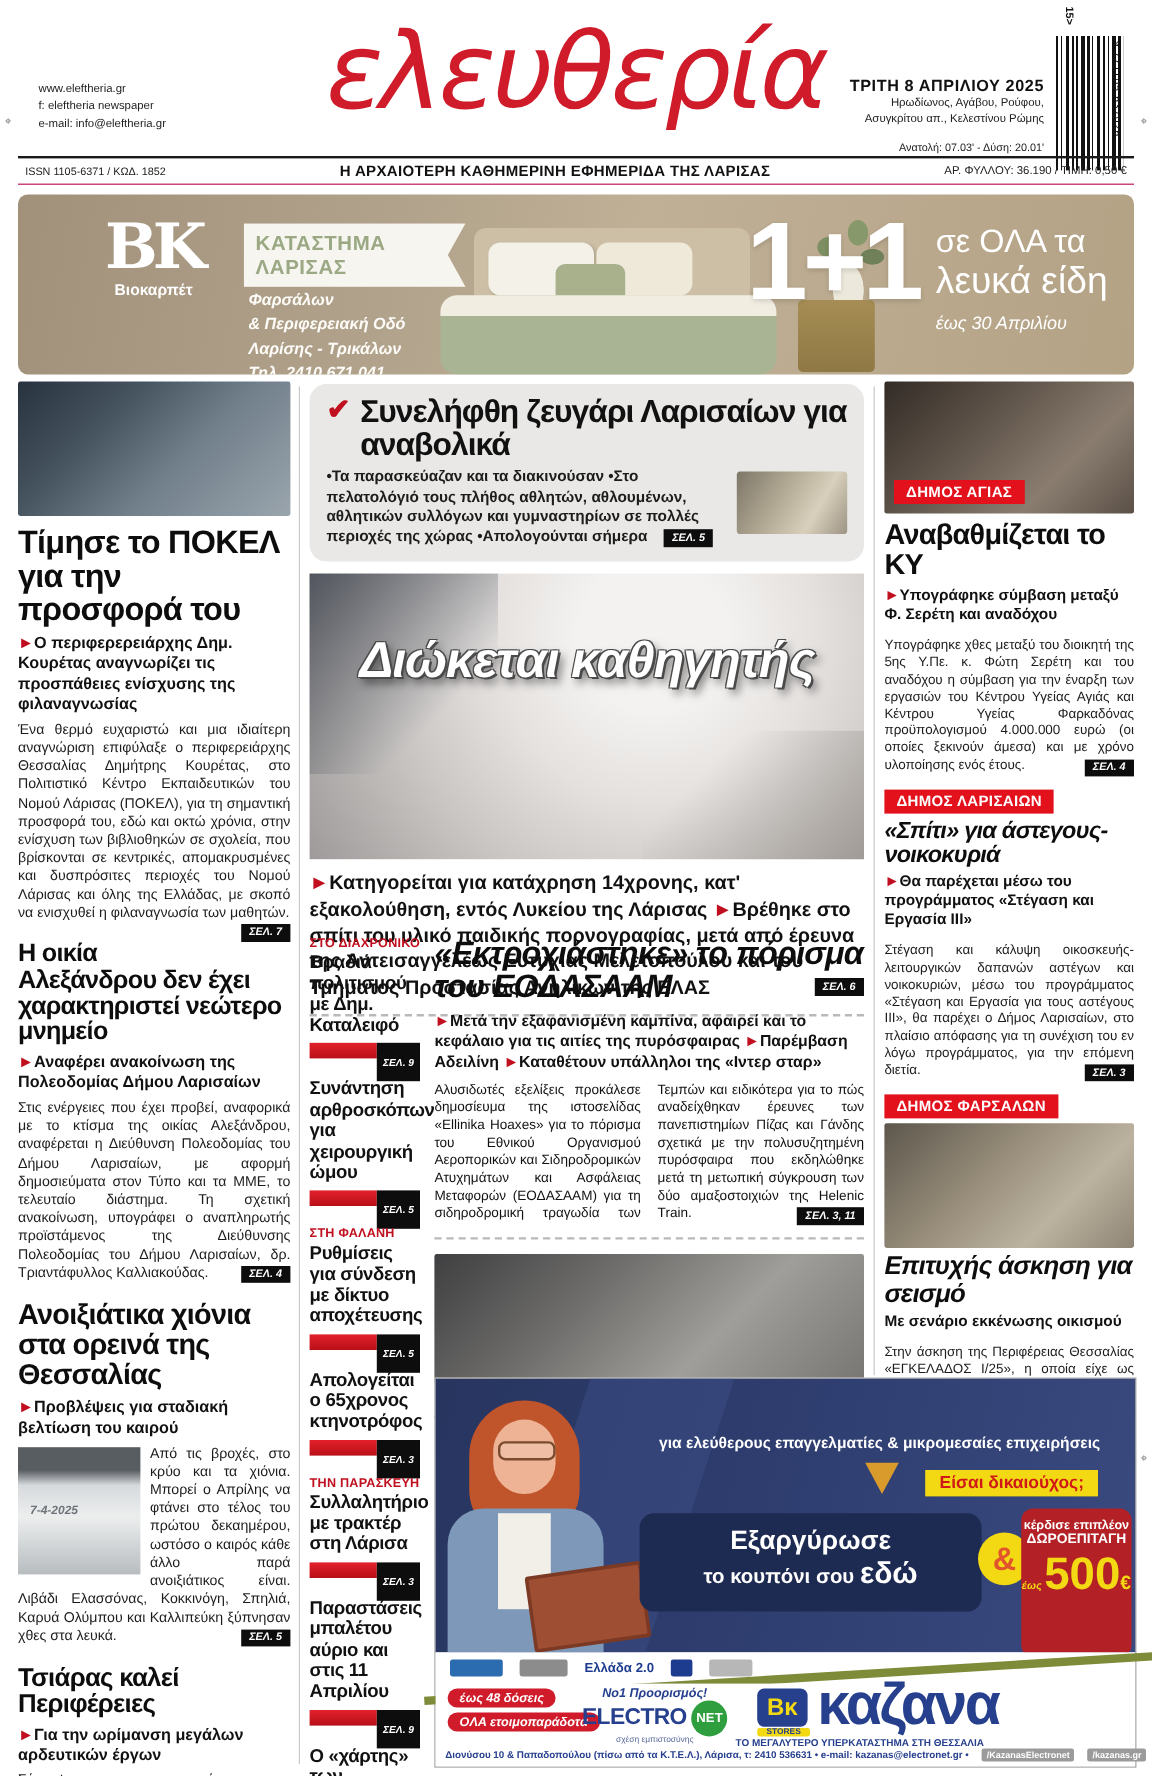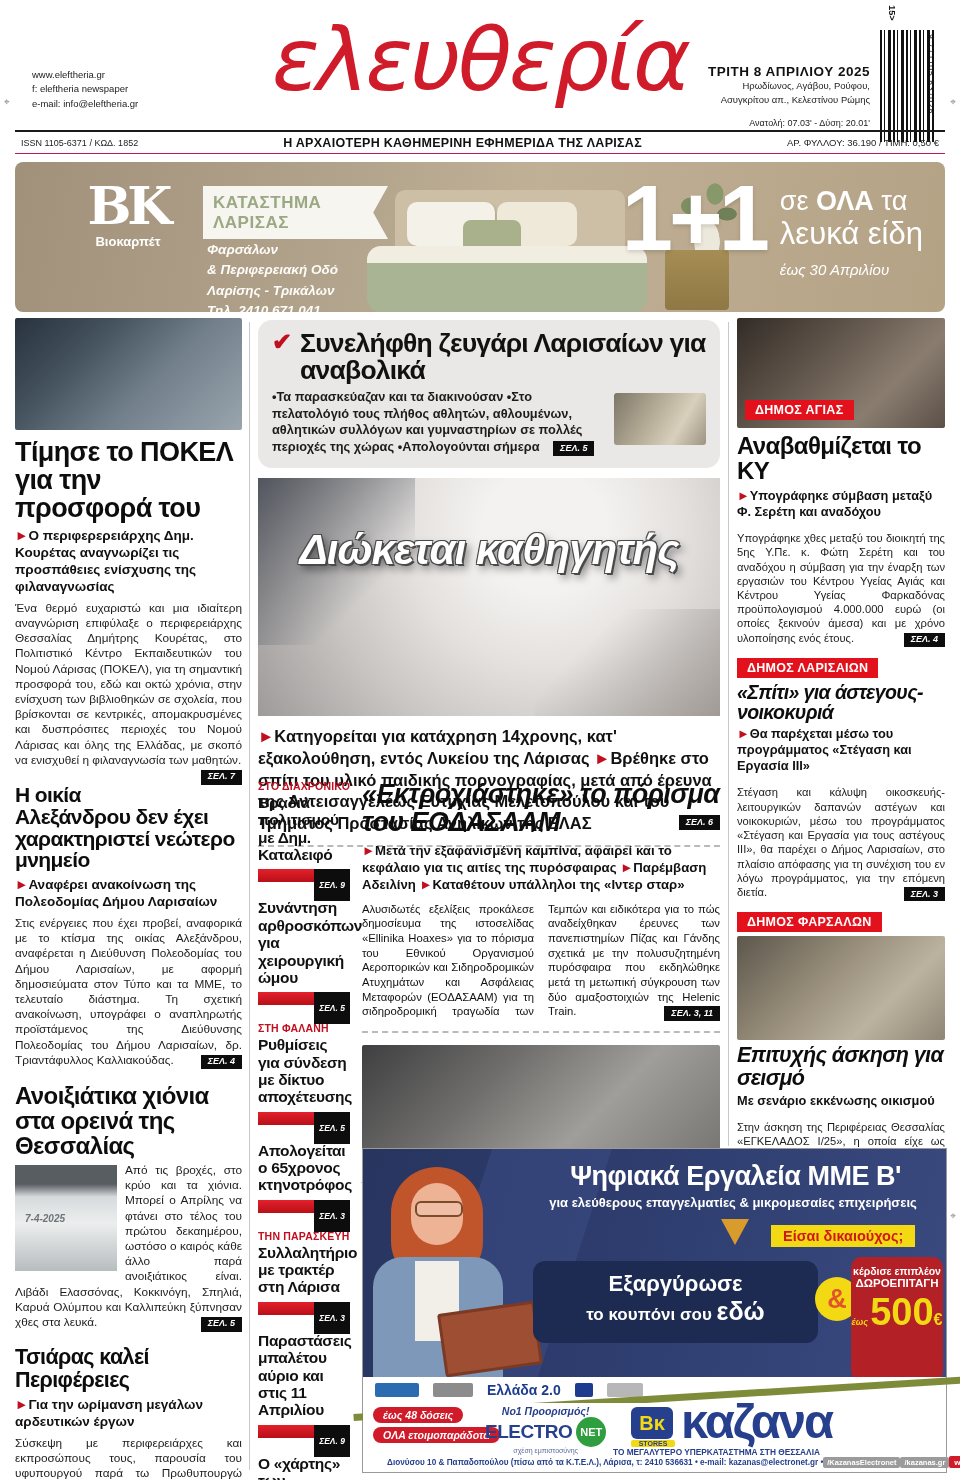--- a/index.html
+++ b/index.html
@@ -31,21 +31,21 @@
   .topad .monogram{position:absolute;left:58px;top:18px;width:110px;text-align:center;color:#fff;}
   .topad .monogram .mg{font-family:"DejaVu Serif",serif;font-weight:bold;font-size:52px;line-height:1;letter-spacing:-4px;}
   .topad .monogram .bn{font-size:13px;font-weight:bold;margin-top:2px;}
   .topad .ribbon{position:absolute;left:188px;top:24px;width:165px;background:#f7f5ef;padding:7px 10px;
      clip-path:polygon(0 0,100% 0,92% 50%,100% 100%,0 100%);color:#9aa883;font-weight:bold;font-size:17px;line-height:1.15;letter-spacing:.5px;}
   .topad .addr{position:absolute;left:192px;top:78px;color:#fdfcf8;font-weight:bold;font-size:13.5px;line-height:1.5;font-style:italic;}
   .topad .offer{position:absolute;right:22px;top:10px;display:flex;color:#fff;align-items:flex-start;}
   .topad .one{font-size:92px;font-weight:800;line-height:1.0;letter-spacing:-4px;text-shadow:0 2px 4px rgba(0,0,0,.15);}
   .topad .offer-right{margin-left:14px;margin-top:14px;}
   .topad .ol1{font-size:27px;line-height:1.15;}
-  .topad .ol1 b{font-weight:700;}
+  .topad .ol1 b{font-weight:400;}
   .topad .ol2{font-size:31px;line-height:1.1;}
   .topad .ol3{font-size:15px;margin-top:10px;font-style:italic;}
   .bed-head{position:absolute;left:380px;top:28px;width:230px;height:70px;background:#cdbfa6;border-radius:10px 10px 0 0;}
   .bed-pill1{position:absolute;left:392px;top:40px;width:88px;height:44px;background:#f4f1e8;border-radius:10px;box-shadow:2px 2px 3px rgba(0,0,0,.12);}
   .bed-pill2{position:absolute;left:482px;top:40px;width:80px;height:44px;background:#efe9da;border-radius:10px;}
   .bed-pill3{position:absolute;left:448px;top:58px;width:58px;height:36px;background:#a8b18c;border-radius:8px;}
   .bed-blanket{position:absolute;left:352px;top:84px;width:280px;height:66px;background:linear-gradient(180deg,#f1ede1 0 26%,#a9b494 26%);border-radius:14px;}
   .bed-plant{position:absolute;left:652px;top:12px;width:80px;height:80px;
      background:radial-gradient(ellipse at 50% 85%,#ece8db 0 22%,transparent 23%),
         radial-gradient(ellipse at 30% 40%,#7d8f62 0 12%,transparent 13%),
@@ -143,39 +143,39 @@
   .ticket{position:absolute;left:488px;top:108px;width:92px;height:124px;background:#b32025;border-radius:10px;color:#fff;text-align:center;padding-top:8px;box-sizing:border-box;}
   .ticket .t1{font-weight:bold;font-size:10.5px;}
   .ticket .t2{font-weight:800;font-size:11.5px;}
   .ticket .amount{color:#f3d913;font-weight:800;font-size:38px;line-height:1;margin-top:4px;}
   .ticket .eur{font-size:16px;}
   .ticket .upto{color:#f3d913;font-size:9px;font-style:italic;margin-right:2px;}
   .logostrip{position:absolute;left:0;top:228px;right:0;height:26px;background:#fff;display:flex;align-items:center;gap:14px;padding-left:12px;}
   .lg{height:14px;border-radius:2px;}
   .lg1{width:44px;background:#2b6cb0;}
   .lg2{width:40px;background:#8c8c8c;}
-  .lg-gr{font-size:14px;font-weight:bold;color:#1d3c8f;}
+  .lg-gr{font-size:11px;font-weight:bold;color:#1d3c8f;}
   .lg3{width:18px;background:#1d3c8f;}
   .lg4{width:36px;background:#b7b7b7;}
   .greenstripe{position:absolute;left:-10px;top:246px;width:620px;height:7px;background:#7e8c3a;transform:rotate(-3.5deg);}
   .adfoot{position:absolute;left:0;top:254px;right:0;bottom:0;background:#fff;}
   .pill{display:block;background:#cf1b2a;color:#fff;font-weight:bold;font-size:10.5px;border-radius:10px;
      padding:2px 10px;margin:4px 0 0 10px;width:fit-content;font-style:italic;}
   .electro{position:absolute;left:122px;top:2px;text-align:center;}
   .no1{font-size:10.5px;font-weight:bold;font-style:italic;color:#27408e;}
   .electro-row{display:flex;align-items:center;gap:4px;}
   .electro-word{font-weight:800;font-size:19px;color:#27408e;letter-spacing:-0.5px;}
   .net{width:30px;height:30px;border-radius:50%;background:#2f9e3e;color:#fff;font-weight:800;font-size:11px;display:flex;align-items:center;justify-content:center;}
   .electro-tag{font-size:7px;color:#5a6a9e;}
   .bk{position:absolute;left:268px;top:4px;width:44px;text-align:center;}
   .bk-sq{width:42px;height:32px;background:#27408e;border-radius:6px;color:#f3d913;font-weight:800;font-size:20px;line-height:32px;}
   .bk-st{background:#f3d913;color:#27408e;font-weight:800;font-size:7px;border-radius:2px;margin-top:1px;}
   .kazana{position:absolute;left:318px;top:-6px;font-weight:800;font-size:49px;color:#27408e;letter-spacing:-2px;line-height:1;}
   .kaz-tag{position:absolute;left:250px;top:44px;width:330px;text-align:left;font-size:8.3px;font-weight:800;color:#27408e;}
-  .ad-address{position:absolute;left:8px;bottom:4px;right:8px;font-size:8.2px;color:#27408e;font-weight:bold;display:flex;align-items:center;gap:0;white-space:nowrap;margin-left:16px;}
+  .ad-address{position:absolute;left:8px;bottom:4px;right:8px;font-size:8.2px;color:#27408e;font-weight:bold;display:flex;align-items:center;gap:11px;white-space:nowrap;}
   .sm-badge{background:#9b9b9b;color:#fff;padding:1px 4px;font-size:7.5px;border-radius:2px;}
   .web-badge{background:#cf1b2a;color:#fff;padding:1.5px 5px;font-size:8px;border-radius:2px;font-weight:800;}
 </style>
 </head>
 <body>
 
 <div id="page">
 
   <div class="abs mast-left">
     <div>www.eleftheria.gr</div>
@@ -243,20 +243,21 @@
       <div class="kick arrows"><span class="arr">►</span>Ο περιφερερειάρχης Δημ. Κουρέτας αναγνωρίζει τις προσπάθειες ενίσχυσης της φιλαναγνωσίας</div>
       <p class="body"><span>Ένα θερμό ευχαριστώ και μια ιδιαίτερη αναγνώριση επιφύλαξε ο περιφερειάρχης Θεσσαλίας Δημήτρης Κουρέτας, στο Πολιτιστικό Κέντρο Εκπαιδευτικών του Νομού Λάρισας (ΠΟΚΕΛ), για τη σημαντική προσφορά του, εδώ και οκτώ χρόνια, στην ενίσχυση των βιβλιοθηκών σε σχολεία, που βρίσκονται σε κεντρικές, απομακρυσμένες και δυσπρόσιτες περιοχές του Νομού Λάρισας και όλης της Ελλάδας, με σκοπό να ενισχυθεί η φιλαναγνωσία των μαθητών.</span><span class="sel-badge">ΣΕΛ. 7</span></p>
     </div>
     <div class="story">
       <div class="hl" style="font-size:21px;">Η οικία Αλεξάνδρου δεν έχει χαρακτηριστεί νεώτερο μνημείο</div>
       <div class="kick arrows"><span class="arr">►</span>Αναφέρει ανακοίνωση της Πολεοδομίας Δήμου Λαρισαίων</div>
       <p class="body"><span>Στις ενέργειες που έχει προβεί, αναφορικά με το κτίσμα της οικίας Αλεξάνδρου, αναφέρεται η Διεύθυνση Πολεοδομίας του Δήμου Λαρισαίων, με αφορμή δημοσιεύματα στον Τύπο και τα ΜΜΕ, το τελευταίο διάστημα. Τη σχετική ανακοίνωση, υπογράφει ο αναπληρωτής προϊστάμενος της Διεύθυνσης Πολεοδομίας του Δήμου Λαρισαίων, δρ. Τριαντάφυλλος Καλλιακούδας.</span><span class="sel-badge">ΣΕΛ. 4</span></p>
     </div>
     <div class="story">
       <div class="hl" style="font-size:24px;">Ανοιξιάτικα χιόνια στα ορεινά της Θεσσαλίας</div>
+      <div class="kick arrows"><span class="arr">►</span>Προβλέψεις για σταδιακή βελτίωση του καιρού</div>
       <p class="body">
         <span class="ph-snow">
             <span>7-4-2025</span>
           </span>
         <span>Από τις βροχές, στο κρύο και τα χιόνια. Μπορεί ο Απρίλης να φτάνει στο τέλος του πρώτου δεκαημέρου, ωστόσο ο καιρός κάθε άλλο παρά ανοιξιάτικος είναι. Λιβάδι Ελασσόνας, Κοκκινόγη, Σπηλιά, Καρυά Ολύμπου και Καλλιπεύκη ξύπνησαν χθες στα λευκά.</span><span class="sel-badge">ΣΕΛ. 5</span>
       </p>
     </div>
     <div class="story">
       <div class="hl" style="font-size:21.5px;">Τσιάρας καλεί Περιφέρειες</div>
       <div class="kick arrows"><span class="arr">►</span>Για την ωρίμανση μεγάλων αρδευτικών έργων</div>
@@ -397,21 +398,20 @@
 
   <div class="abs bigad">
     <div class="blue">
       <div class="band"></div>
       <div class="woman-hair"></div>
       <div class="woman-body"></div>
       <div class="woman-shirt"></div>
       <div class="woman-face"></div>
       <div class="woman-glass"></div>
       <div class="tablet"></div>
-      <div class="ad-title">Ψηφιακά Εργαλεία ΜΜΕ Β'</div>
       <div class="ad-sub">για ελεύθερους επαγγελματίες &amp; μικρομεσαίες επιχειρήσεις</div>
       <div class="elig-arrow"></div>
       <div class="elig">Είσαι δικαιούχος;</div>
       <div class="redeem">
         <div class="r1">Εξαργύρωσε</div>
         <div class="r2"><span>το κουπόνι σου </span><b>εδώ</b></div>
       </div>
       <div class="amp">&amp;</div>
       <div class="ticket">
         <div class="t1">κέρδισε επιπλέον</div>

